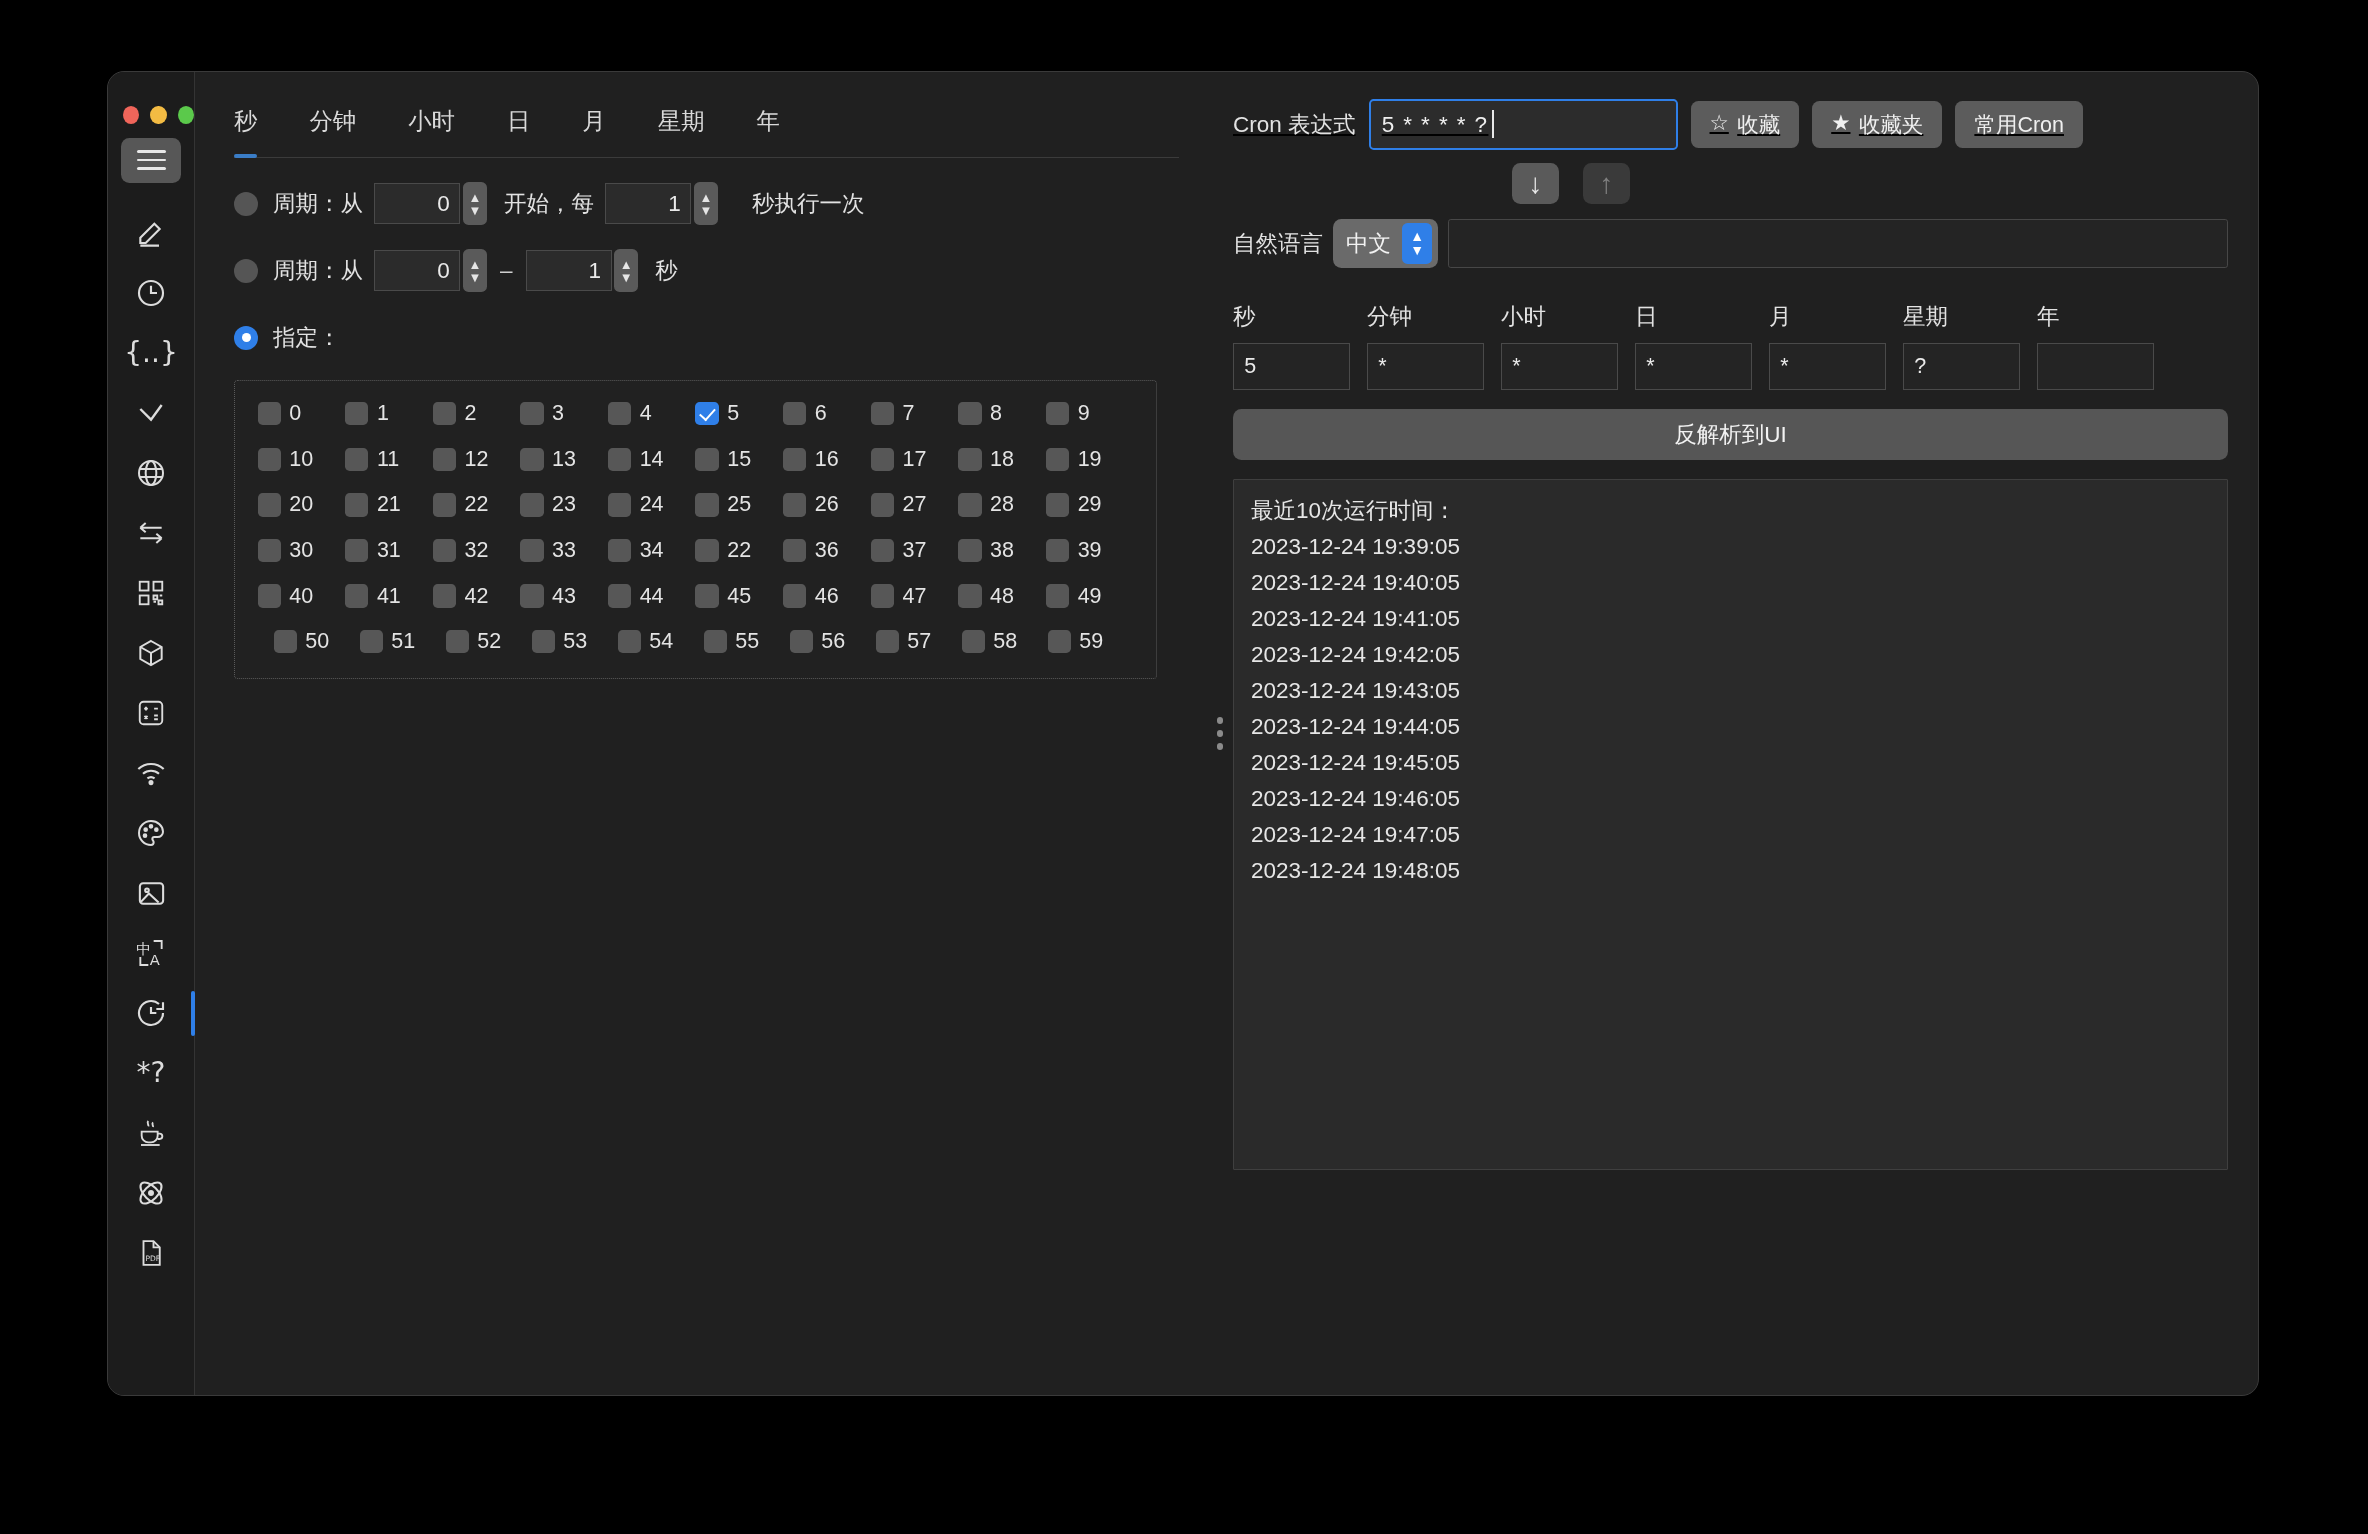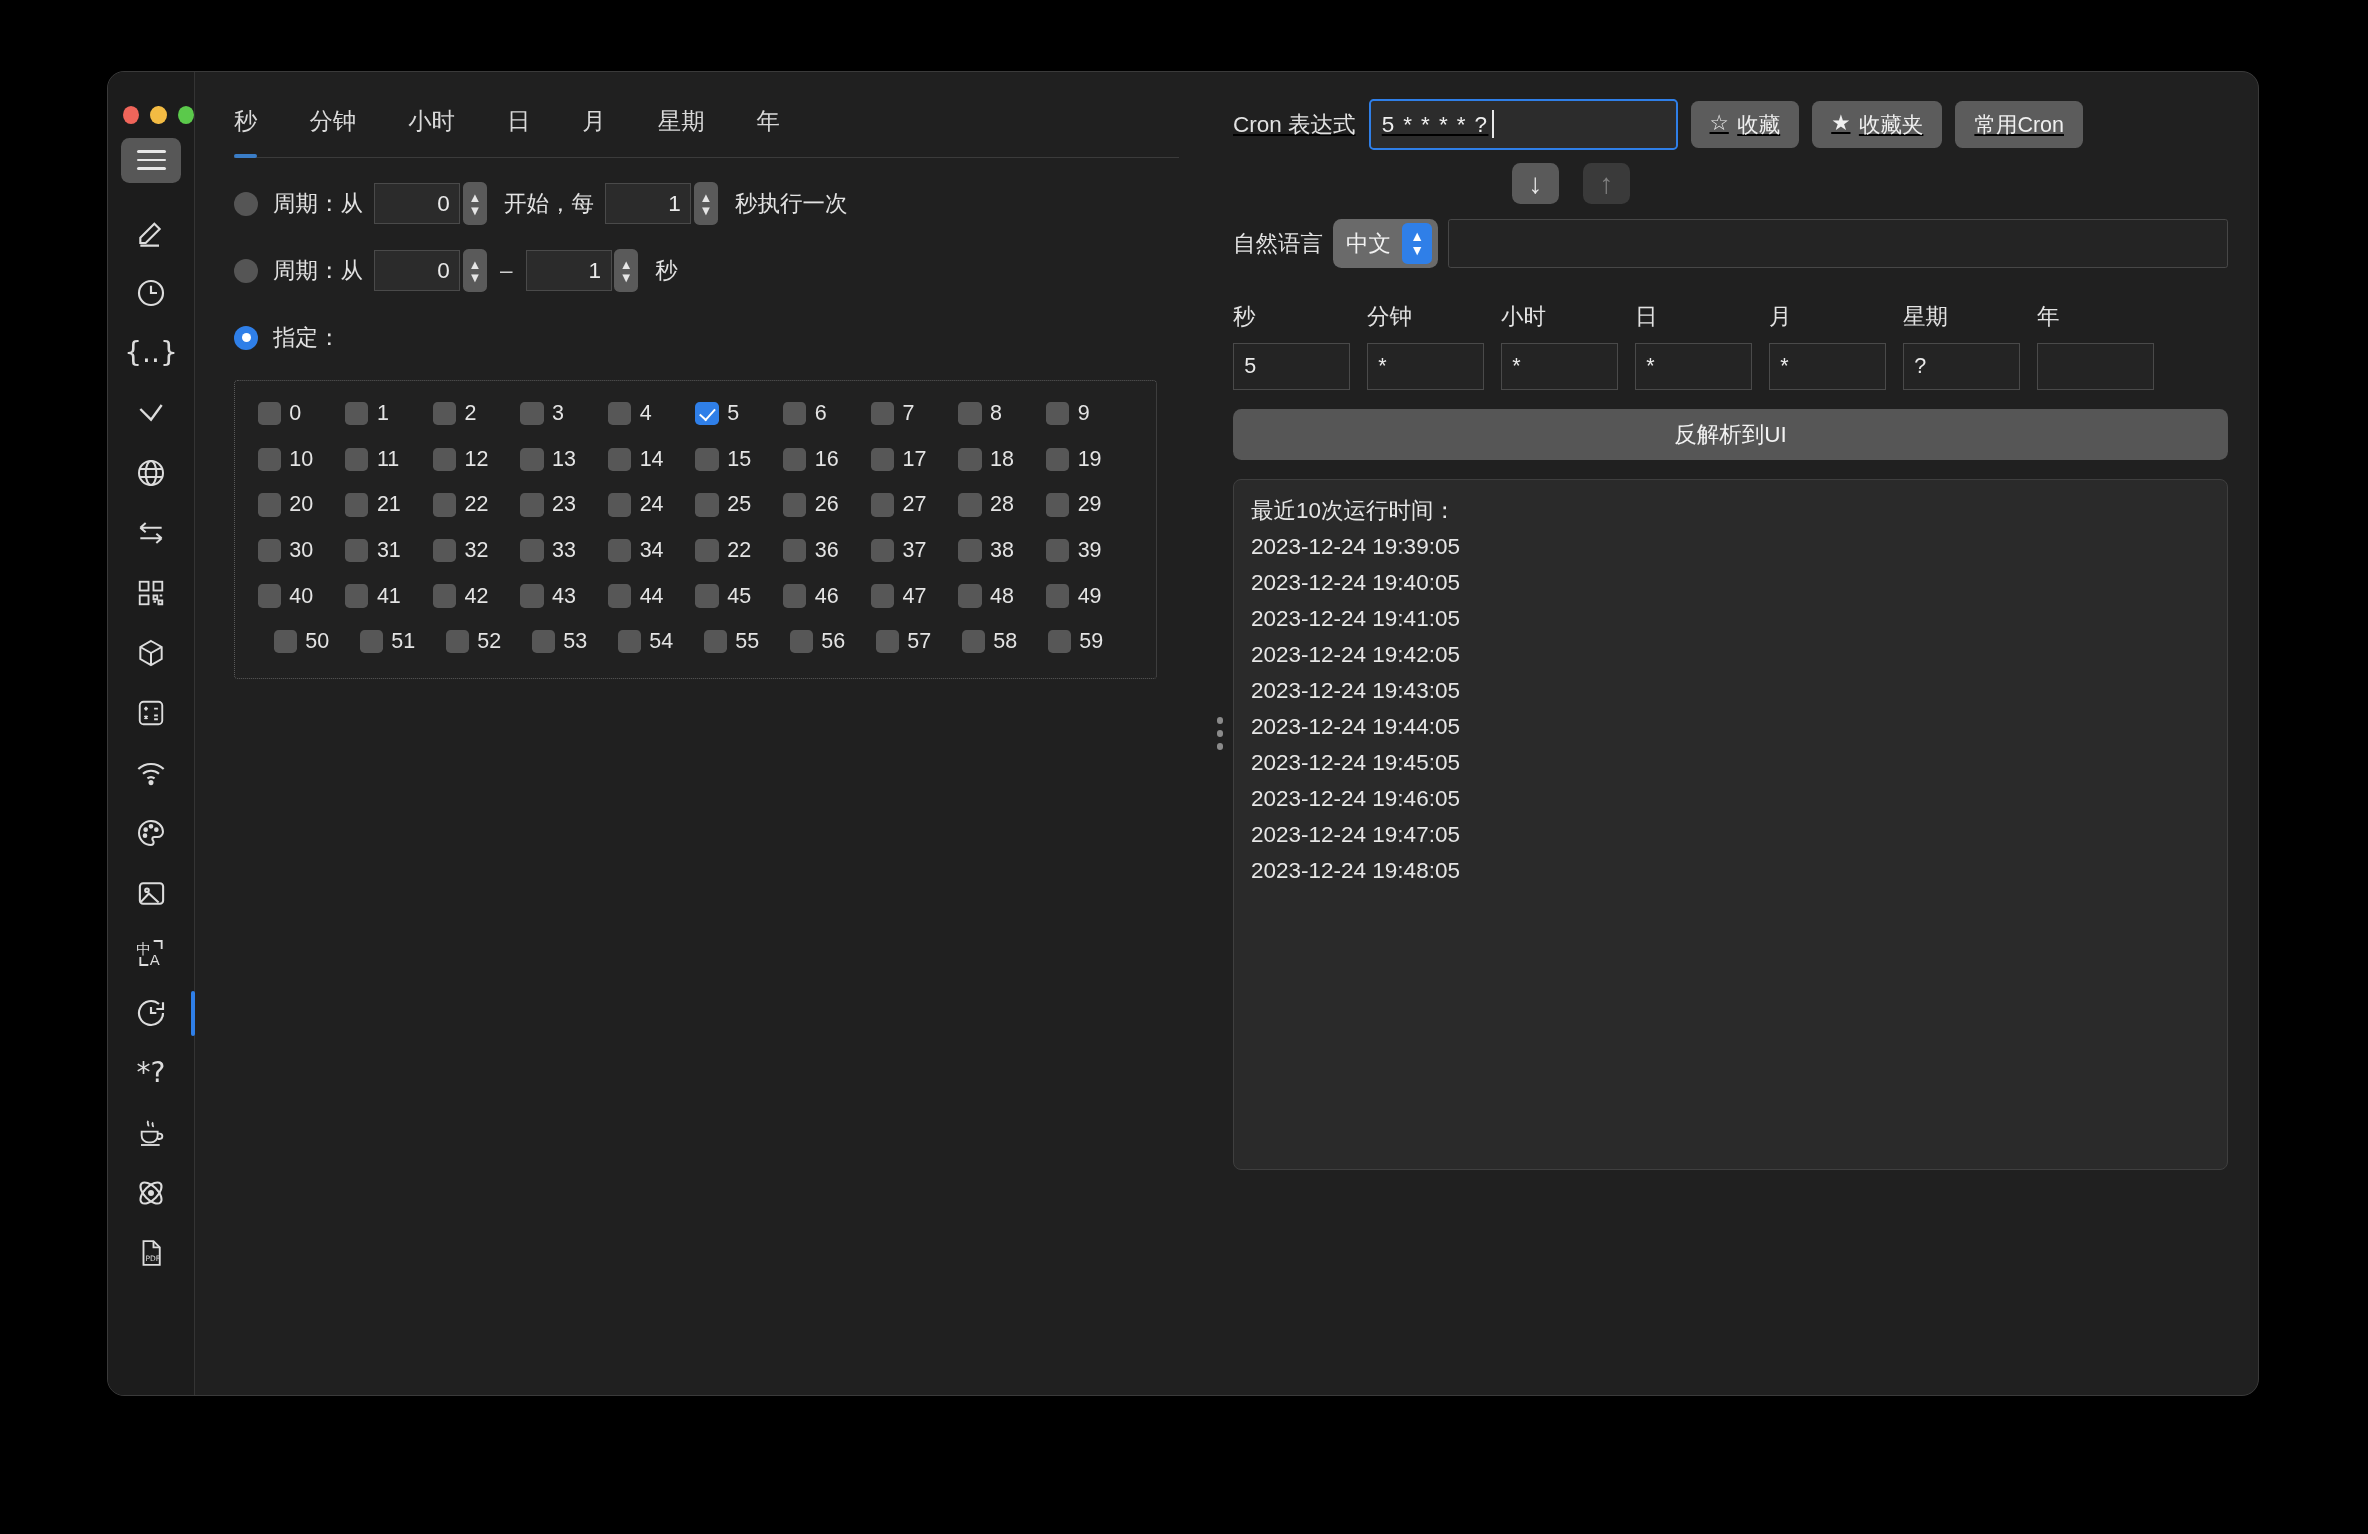--- a/index.html
+++ b/index.html
@@ -304,21 +304,21 @@
     font-size: 22.5px;
     display: flex; align-items: center; justify-content: center;
   }
 
   #output {
     margin-top: 19px;
     width: 100%;
     height: 691px;
     background: #2a2a2a;
     border: 0.9px solid #3f3f3f;
-    border-radius: 8px;
+    border-radius: 1px;
     padding: 13px 17px;
     overflow: hidden;
   }
   #output .oline {
     font-size: 22.5px;
     color: #e6e6e6;
     line-height: 36px;
     white-space: pre;
   }
 </style>
@@ -535,21 +535,21 @@
         <span class="stepper">
           <span class="chev">▲</span>
           <span class="chev">▼</span>
         </span>
         <span class="opt-label" style="margin-left:17px">开始，每</span>
         <span class="num-input">1</span>
         <span class="stepper">
           <span class="chev">▲</span>
           <span class="chev">▼</span>
         </span>
-        <span class="opt-label" style="margin-left:17px">秒执行一次</span>
+        <span class="opt-label" style="margin-left:34px">秒执行一次</span>
       </div>
 
       <div class="opt-row">
         <span class="radio"></span>
         <span class="opt-label">周期：从</span>
         <span class="num-input">0</span>
         <span class="stepper">
           <span class="chev">▲</span>
           <span class="chev">▼</span>
         </span>

